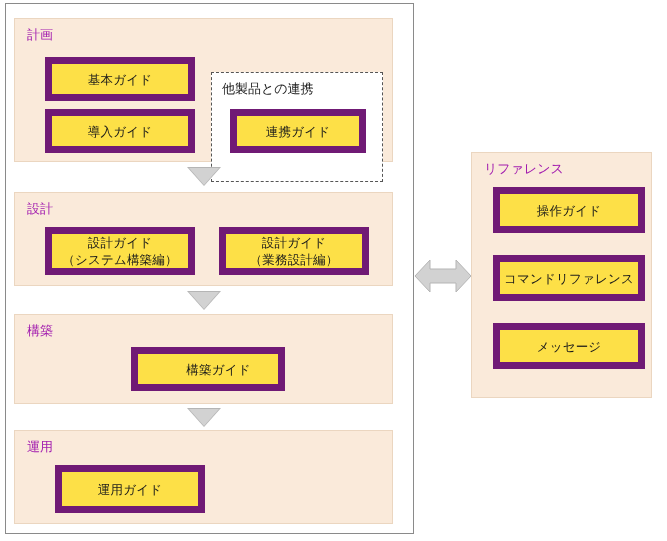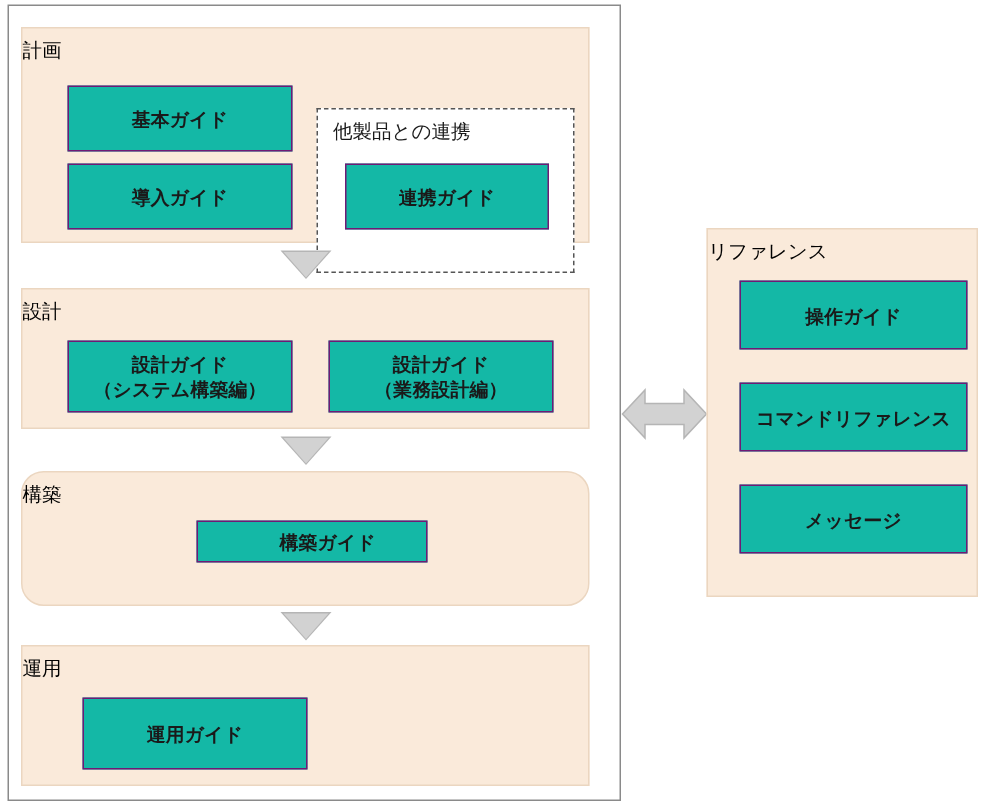--- a/index.html
+++ b/index.html
@@ -38,44 +38,43 @@
 
   
   .group {
     position: absolute;
     background: #FAEADA;
     border: 1px solid #EBD6C0;
     box-sizing: border-box;
   }
   .group-title {
     position: absolute;
-    left: 0;
+    left: 12px;
     top: 8px;
     font-size: 13px;
     line-height: 16px;
-    color: #000000;
+    color: #a21caf;
     white-space: nowrap;
   }
 
   
   .doc {
     position: absolute;
-    background: #14b8a6;
-    border: 1px solid #701a75;
+    background: #fde047;
+    border: 7px solid #701a75;
     box-sizing: border-box;
     display: flex;
     align-items: center;
     justify-content: center;
     text-align: center;
     font-size: 12.5px;
     line-height: 17px;
     color: #1a1a1a;
     white-space: pre-line;
     letter-spacing: 0.2px;
-    font-weight: bold;
   }
 
   
   .dashed-group {
     position: absolute;
     background: #ffffff;
     border: 1px dashed #555555;
     box-sizing: border-box;
     margin-top: 31px;
   }
@@ -157,24 +156,24 @@
 
     <div class="doc" style="left:204px; top:34px; width:150px; height:48px;">設計ガイド
 （業務設計編）</div>
   </div>
 
   <div class="arrow-down" style="left:204px; top:291px;">
     <div class="tri-outer"></div>
     <div class="tri-inner"></div>
   </div>
 
-  <div class="group" style="left:14px; top:314px; width:379px; height:90px;border-radius:15px;">
+  <div class="group" style="left:14px; top:314px; width:379px; height:90px;">
     <div class="group-title label-nowrap">構築</div>
 
-    <div class="doc" style="left:116px; top:32px; width:154px; height:28px;padding-left:21px;">構築ガイド</div>
+    <div class="doc" style="left:116px; top:32px; width:154px; height:44px;padding-left:21px;">構築ガイド</div>
   </div>
 
   <div class="arrow-down" style="left:204px; top:408px;">
     <div class="tri-outer"></div>
     <div class="tri-inner"></div>
   </div>
 
   <div class="group" style="left:14px; top:430px; width:379px; height:94px;">
     <div class="group-title label-nowrap">運用</div>
 

